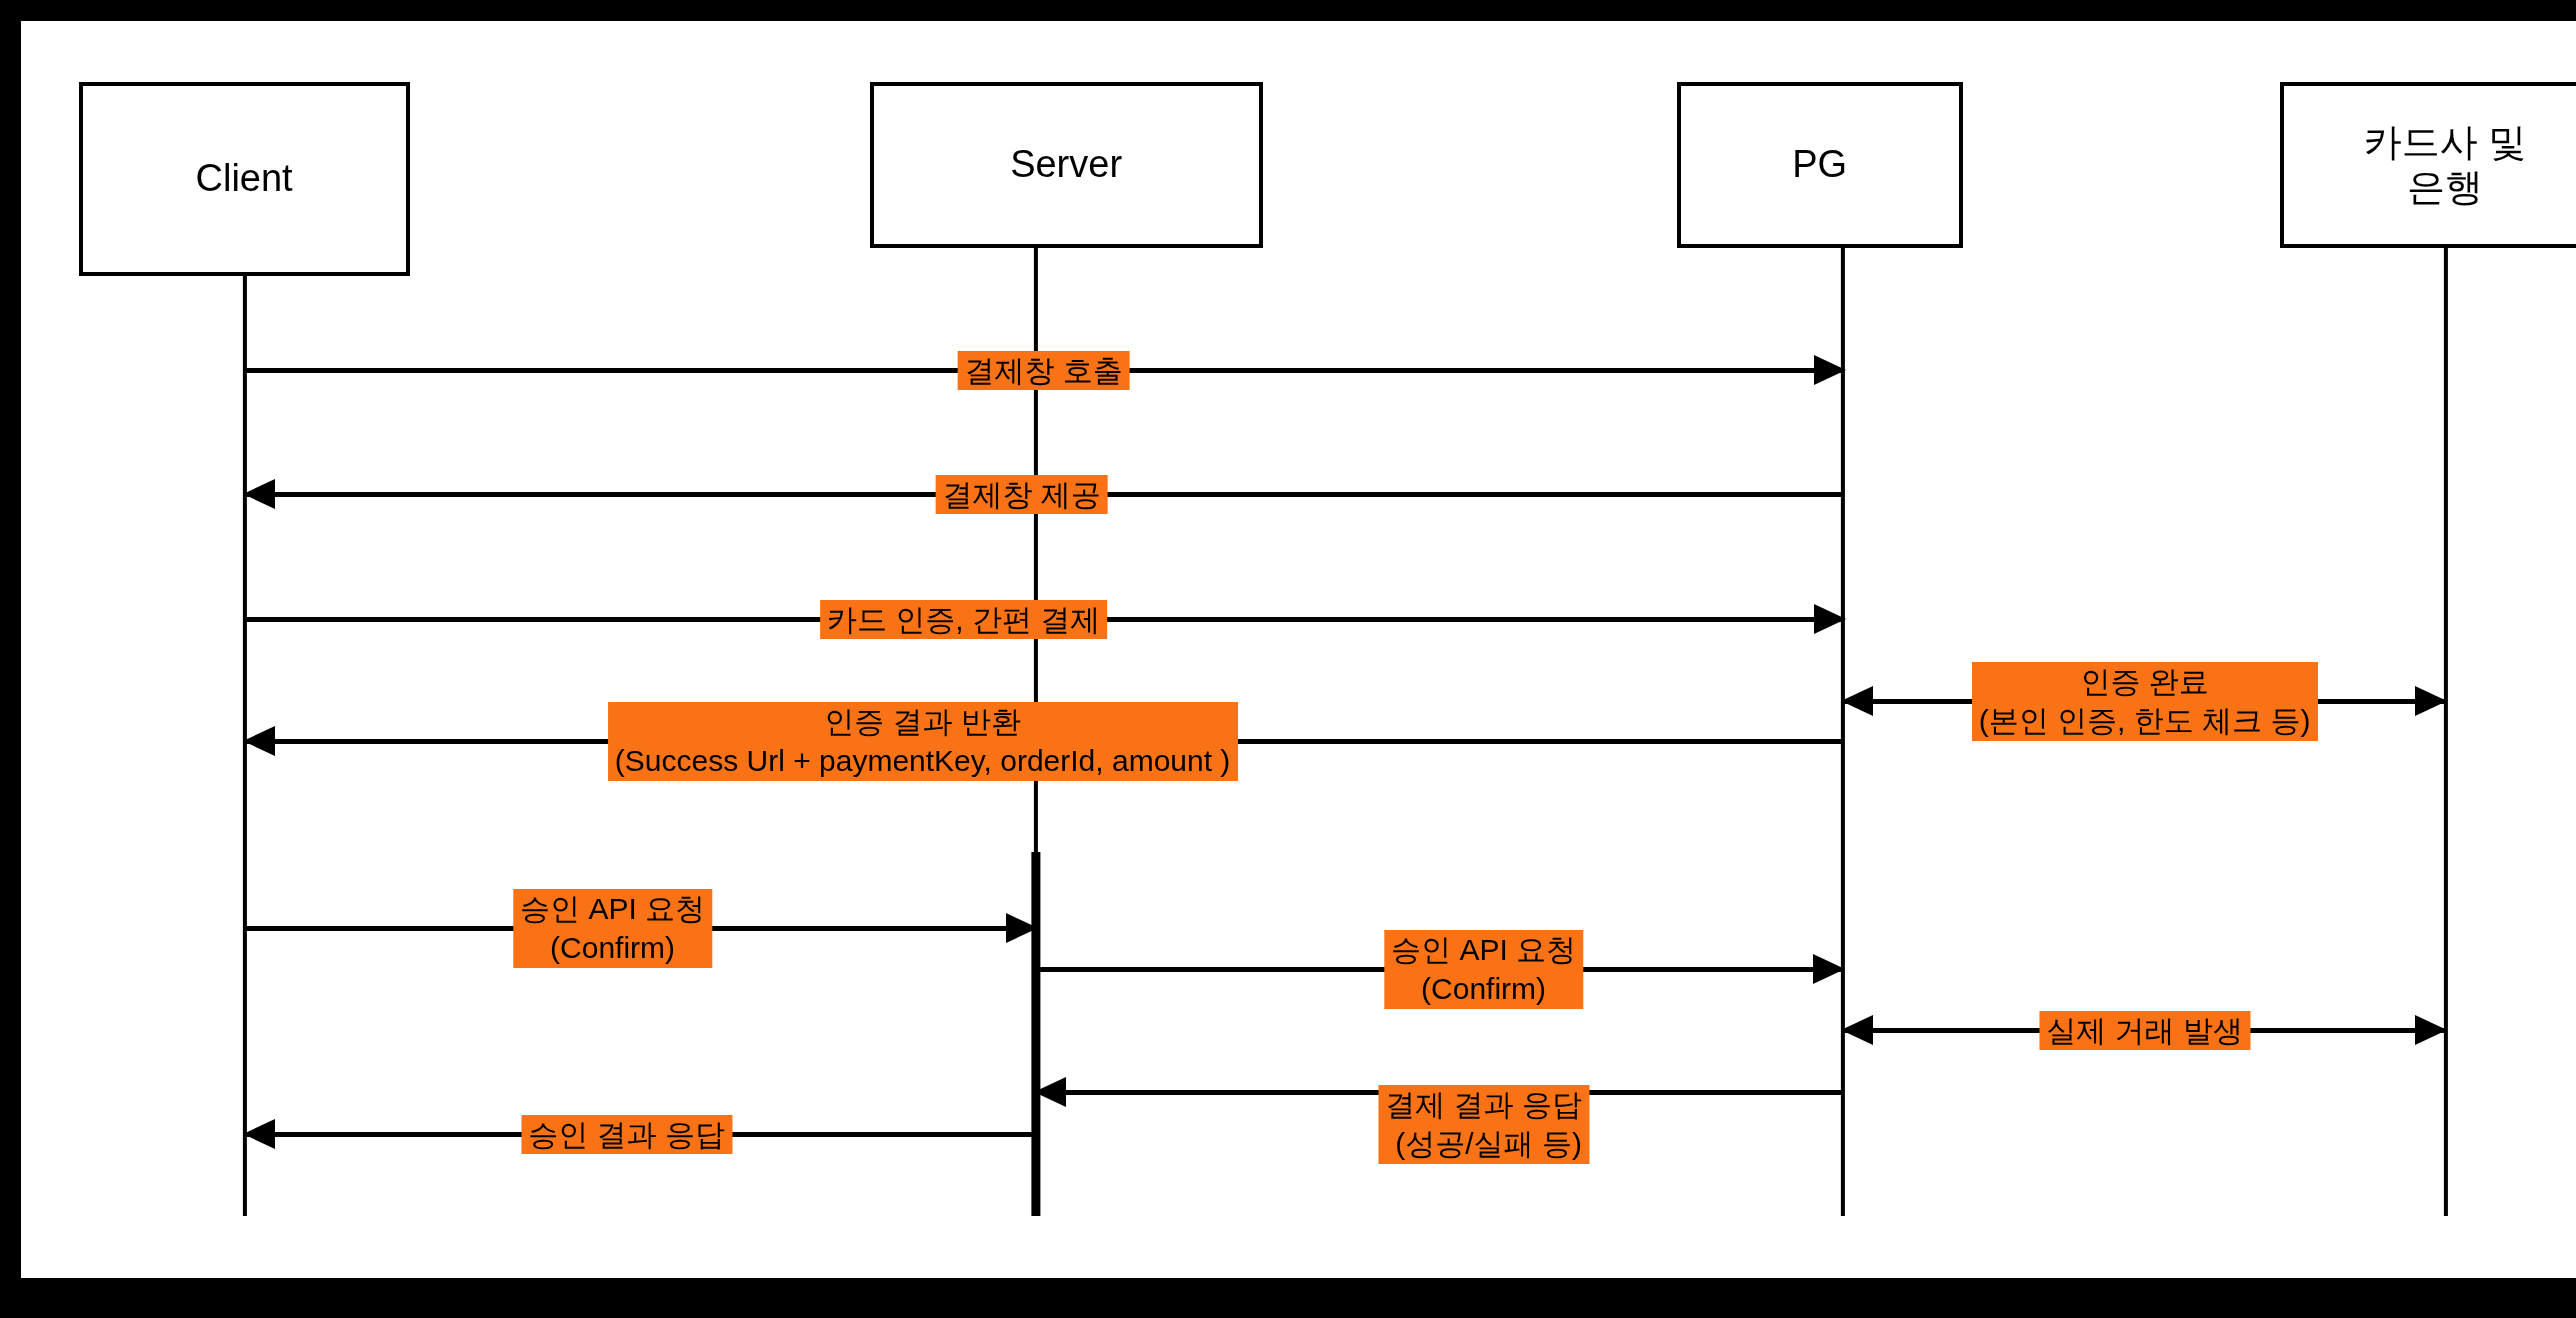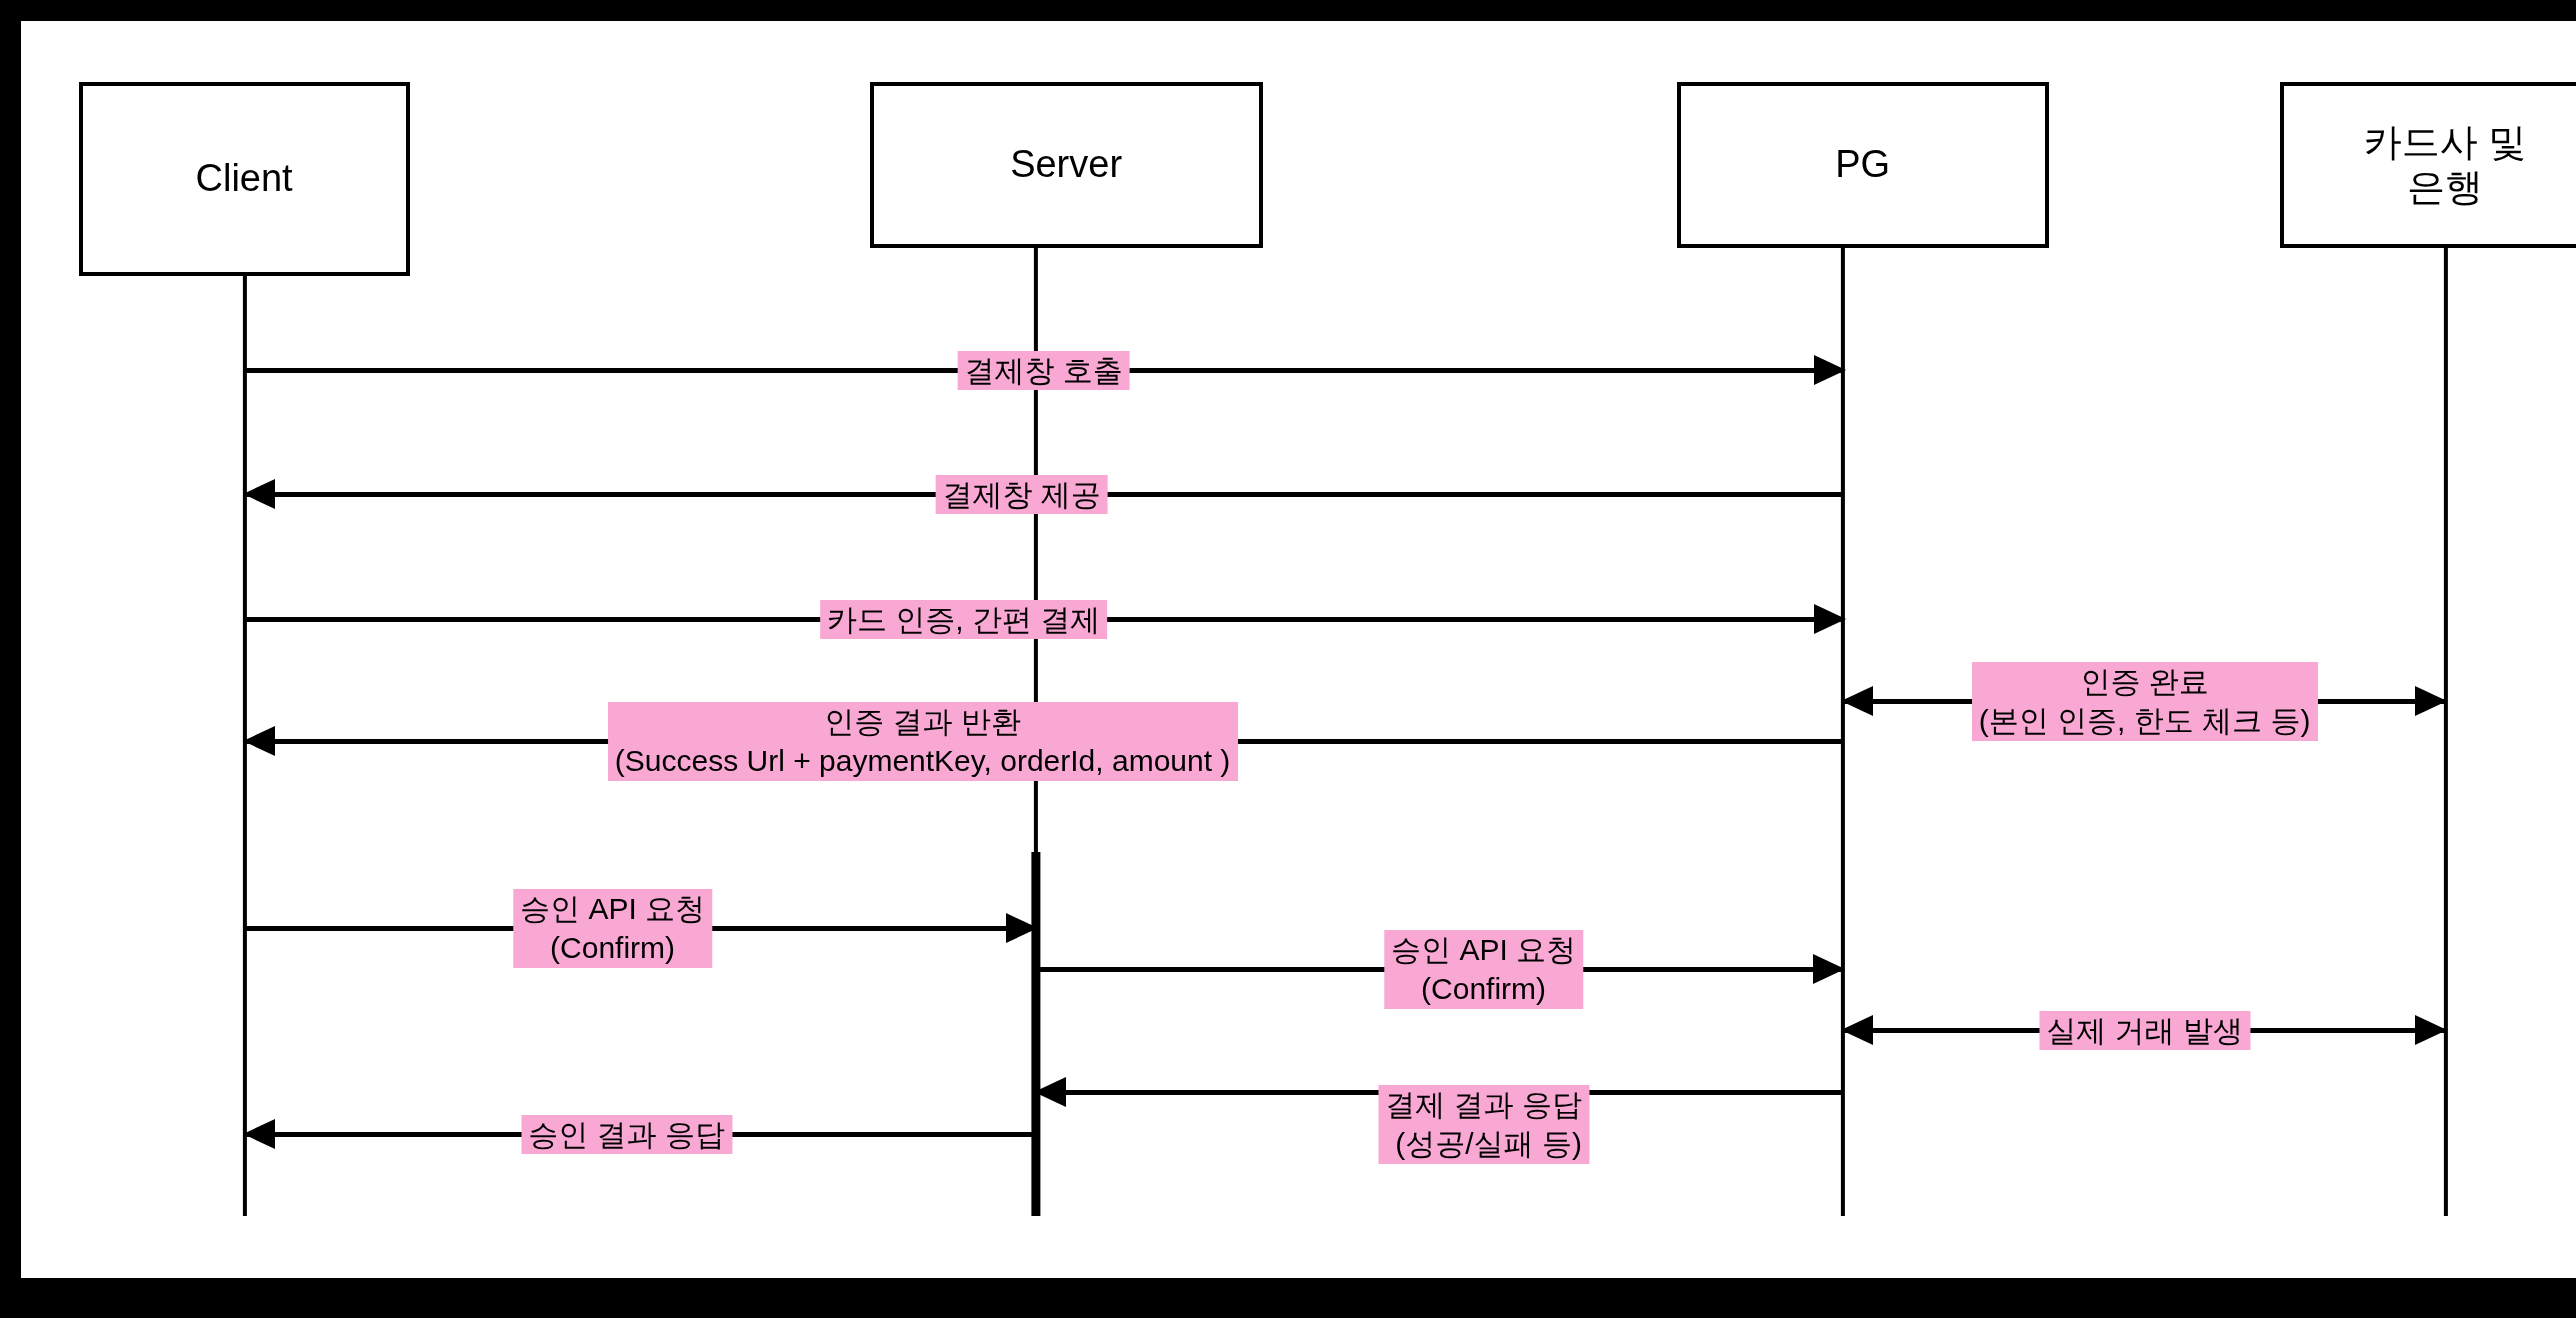--- a/index.html
+++ b/index.html
@@ -89,21 +89,21 @@
     border-right: 32px solid #000000;
   }
   
   .msg-label {
     position: absolute;
     color: #000000;
     font-size: 30px;
     line-height: 1.32;
     text-align: center;
     white-space: pre-line;
-    background: #f9a8d4;
+    background: #f97316;
     padding: 0 7.2px;
     z-index: 5;
     transform: translateX(-50%);
   }
 </style>
 </head>
 <body>
 
 <div id="page">
   <div id="canvas">
@@ -116,21 +116,21 @@
     <div class="activation" style="left:1015px; top:831px; height:364px;"></div>
 
     <div class="actor-box" style="left:58px; top:61px; width:331px; height:194px;">
       <span class="actor-label">Client</span>
     </div>
 
     <div class="actor-box" style="left:849px; top:61px; width:393px; height:166px;">
       <span class="actor-label">Server</span>
     </div>
 
-    <div class="actor-box" style="left:1656px; top:61px; width:372px; height:166px;">
+    <div class="actor-box" style="left:1656px; top:61px; width:286px; height:166px;">
       <span class="actor-label">PG</span>
     </div>
 
     <div class="actor-box" style="left:2259px; top:61px; width:331px; height:166px;">
       <span class="actor-label">카드사 및
 은행</span>
     </div>
 
     <div class="msg" style="left:224px; width:1599px; top:350px;">
       <div class="line"></div>

